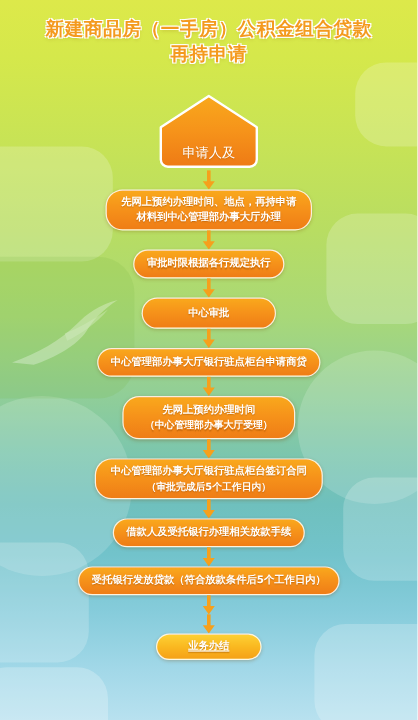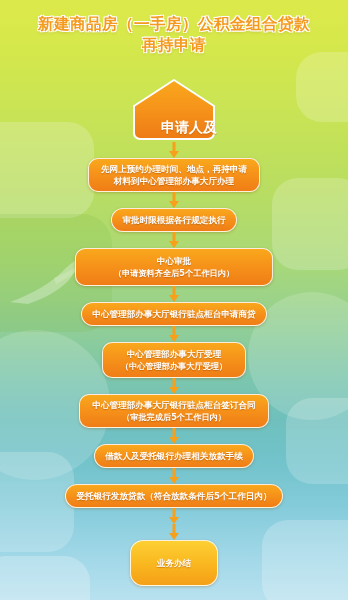--- a/index.html
+++ b/index.html
@@ -98,52 +98,53 @@
     height: 64px;
     display: flex;
     align-items: flex-end;
     justify-content: center;
   }
   .house-svg { position: absolute; inset: 0; width: 86px; height: 64px; }
   .house-text {
     position: relative;
     z-index: 2;
     width: 86px;
-    text-align: right;
+    text-align: center;
     color: #ffffff;
-    font-size: 14px;
+    font-size: 11px;
     line-height: 11px;
-    font-weight: bold;
+    font-weight: normal;
     padding-bottom: 9px;
     text-shadow: 0 1px 1px rgba(170,90,0,0.5);
   }
 
   
   .node {
     position: relative;
     background: linear-gradient(to bottom, #f9a81c 0%, #f6931a 45%, #ef7d16 100%);
     border: 1.5px solid rgba(255,255,255,0.85);
     border-radius: 14px;
     box-shadow: 0 1px 3px rgba(120,70,0,0.28);
     color: #ffffff;
     text-align: center;
     padding: 5px 10px;
     font-size: 8.6px;
     line-height: 12px;
     font-weight: bold;
     text-shadow: 0 1px 1px rgba(160,80,0,0.55);
     white-space: nowrap;
   }
-  .node.two-line { padding: 4px 12px; border-radius: 10px; }
+  .node.two-line { padding: 4px 12px; }
   .node-sub { font-size: 8.2px; font-weight: bold; }
 
   .node.final {
     background: linear-gradient(to bottom, #fdd034 0%, #fab820 50%, #f5a017 100%);
     border-radius: 13px;
-    padding: 16px 26px;
+    padding: 4px 26px;
+    text-decoration: underline;
   }
 
   
   .arrow {
     width: 10px;
     height: 16px;
     position: relative;
   }
   .arrow .shaft {
     position: absolute;
@@ -229,39 +230,38 @@
       <div>审批时限根据各行规定执行</div>
     </div>
 
     <div class="arrow">
         <div class="shaft"></div>
         <div class="head"></div>
       </div>
 
     <div class="node two-line" style="padding:6px 38px;">
       <div>中心审批</div>
-      <div class="node-sub">（申请资料齐全后5个工作日内）</div>
     </div>
 
     <div class="arrow">
         <div class="shaft"></div>
         <div class="head"></div>
       </div>
 
     <div class="node">
       <div>中心管理部办事大厅银行驻点柜台申请商贷</div>
     </div>
 
     <div class="arrow">
         <div class="shaft"></div>
         <div class="head"></div>
       </div>
 
     <div class="node two-line" style="padding:5px 18px;">
-      <div>中心管理部办事大厅受理</div>
+      <div>先网上预约办理时间</div>
       <div class="node-sub">（中心管理部办事大厅受理）</div>
     </div>
 
     <div class="arrow">
         <div class="shaft"></div>
         <div class="head"></div>
       </div>
 
     <div class="node two-line">
       <div>中心管理部办事大厅银行驻点柜台签订合同</div>

